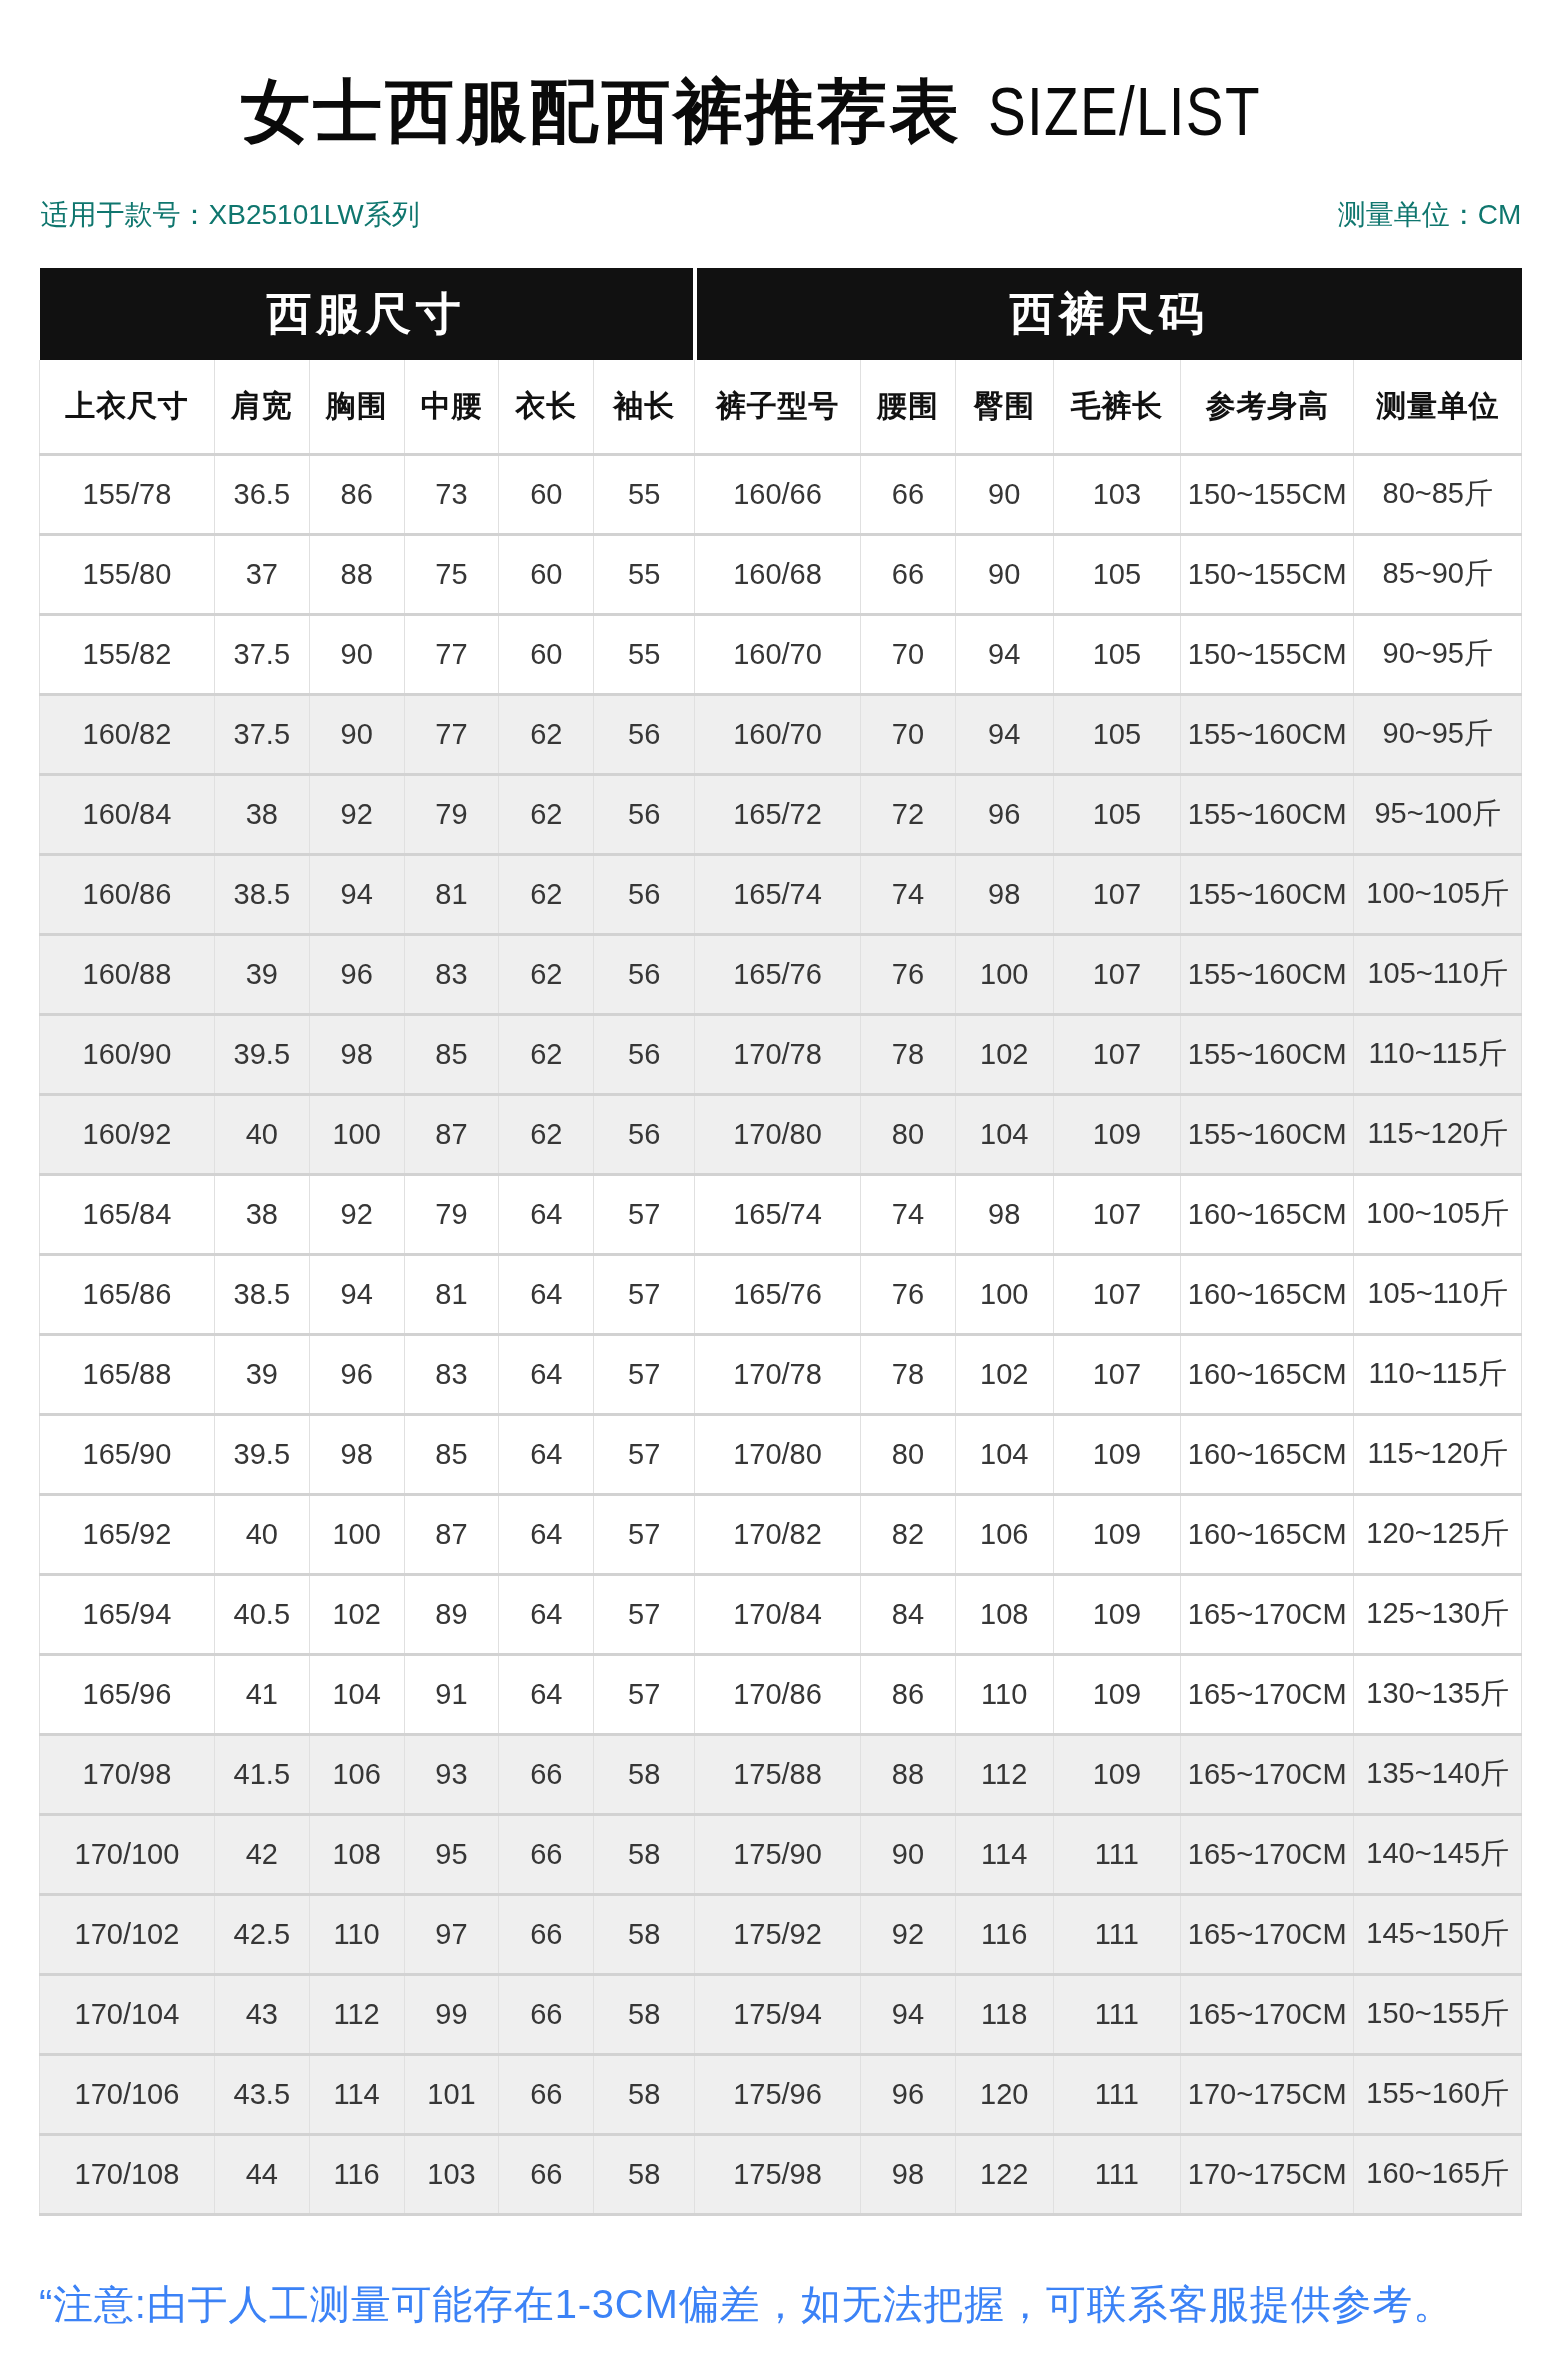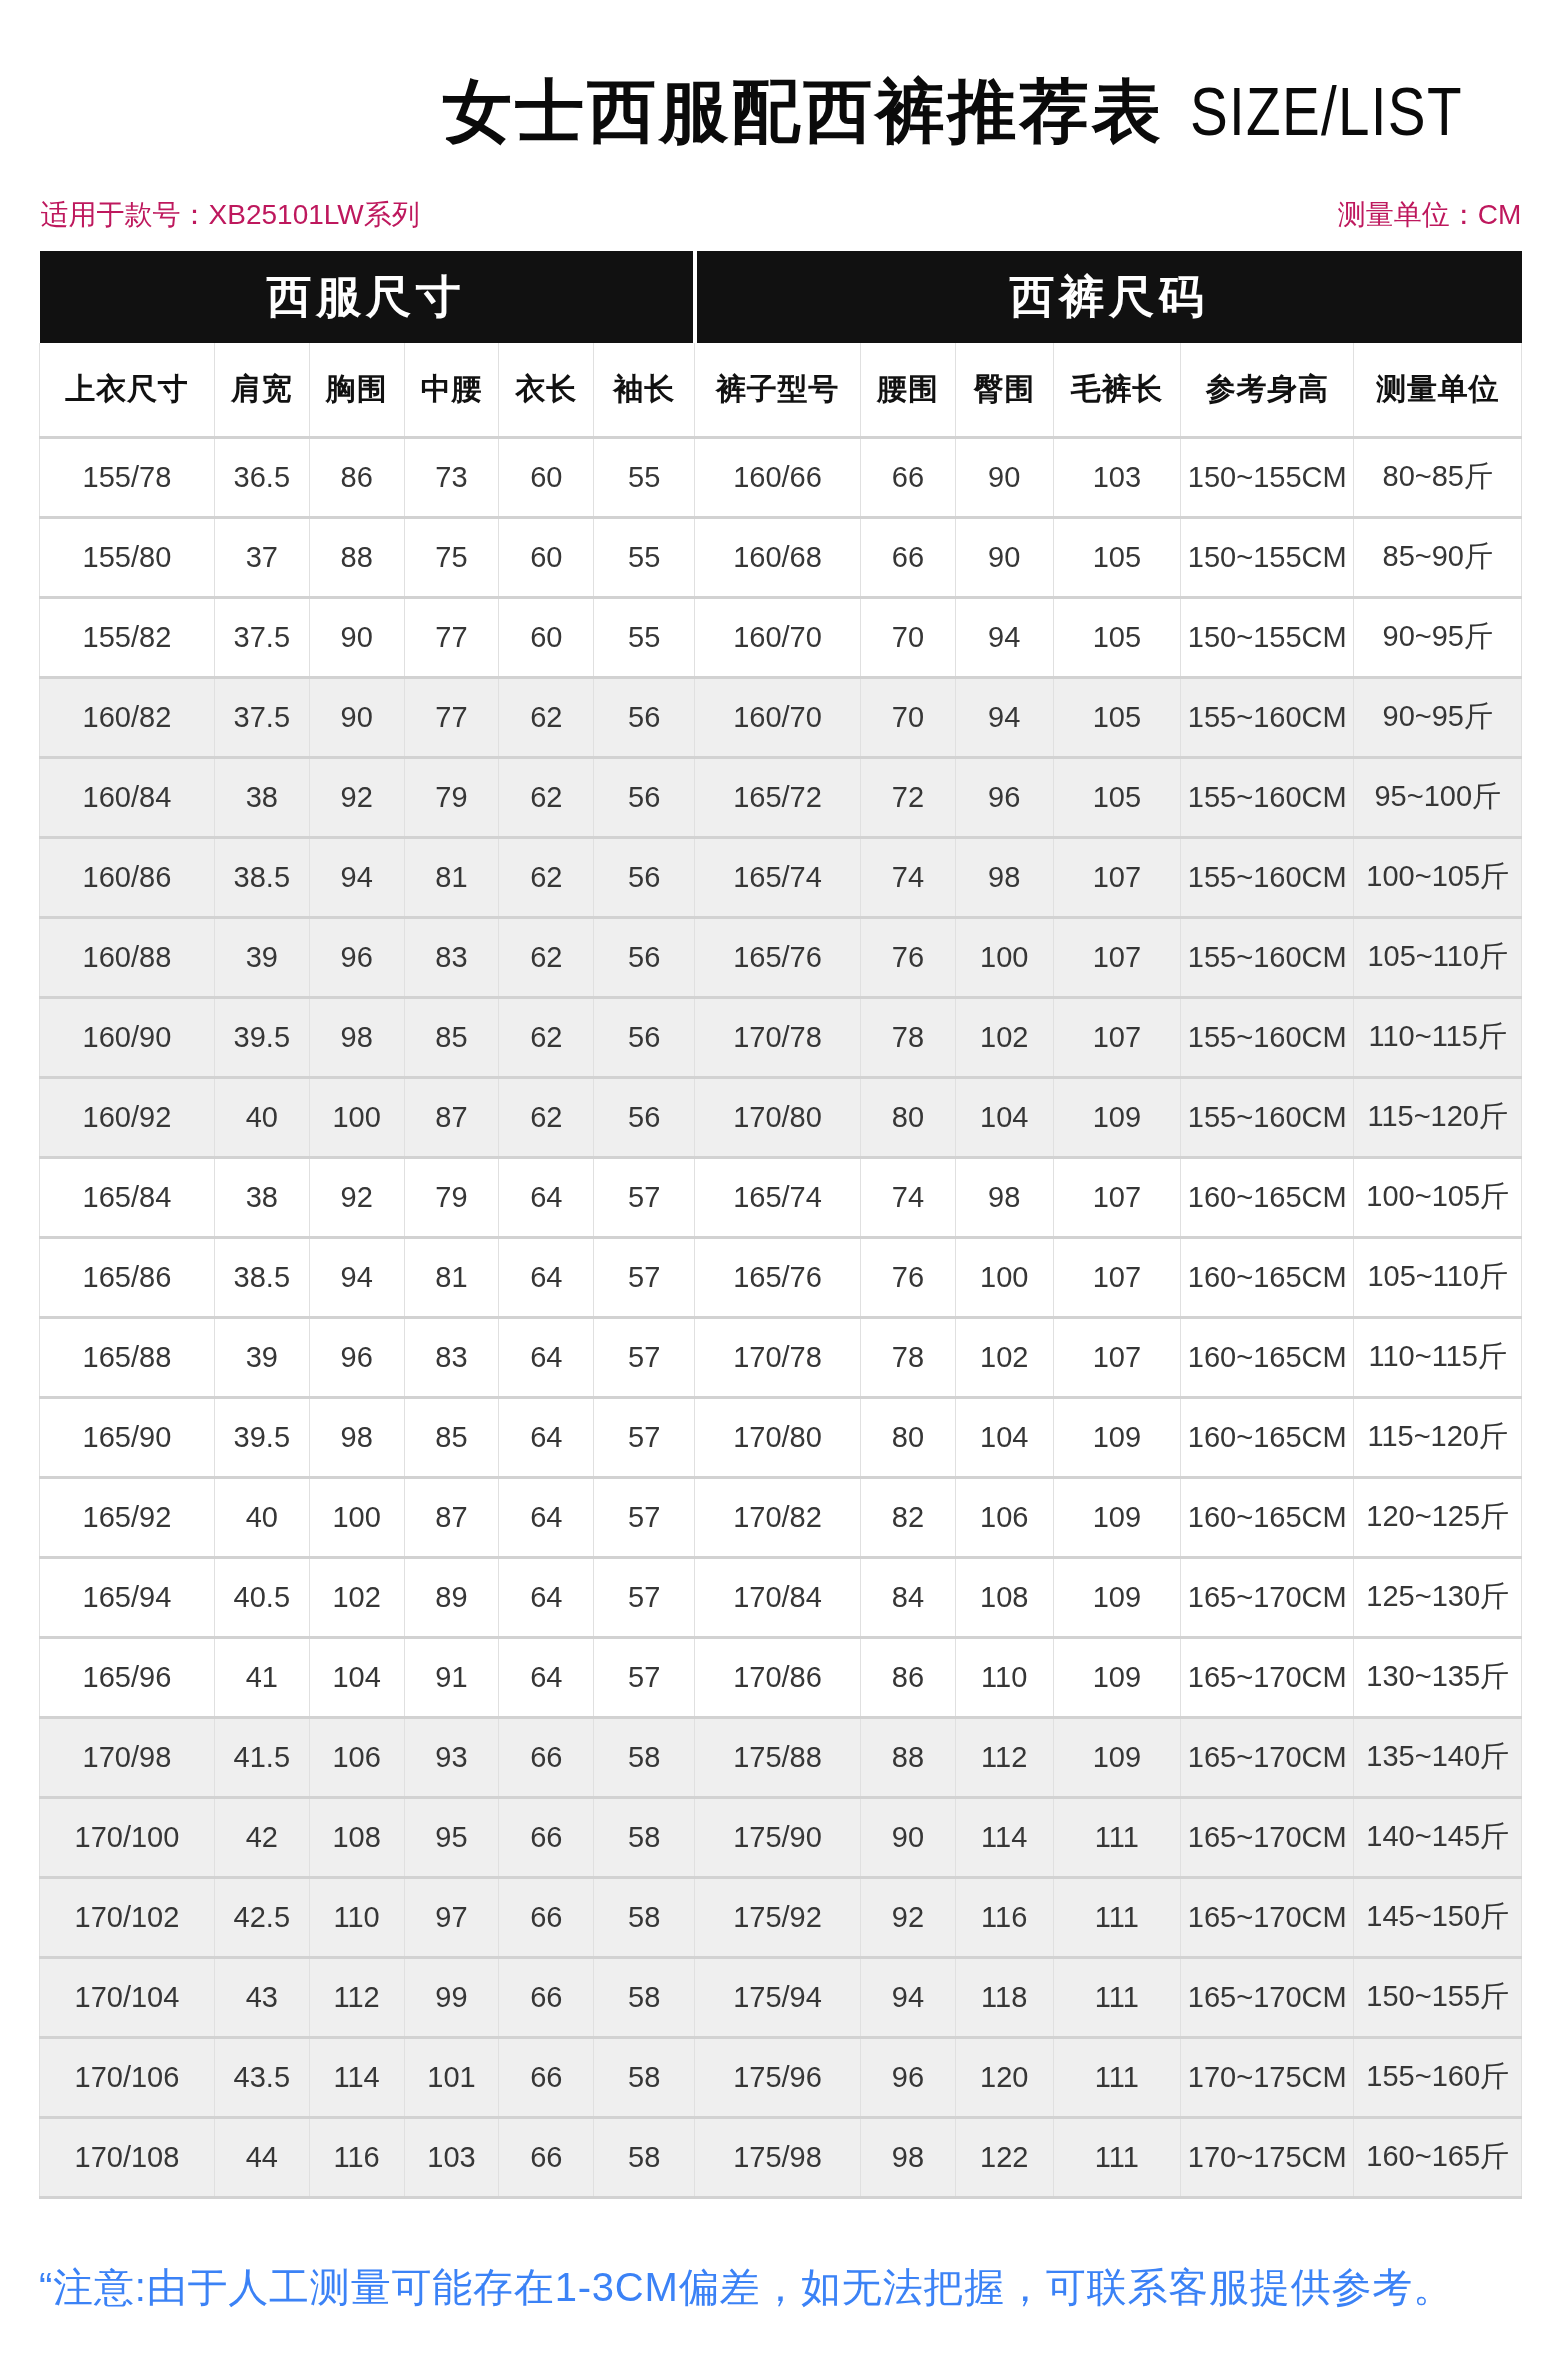--- a/index.html
+++ b/index.html
@@ -16,44 +16,44 @@
     width:1562px;
     min-height:2377px;
     background:#ffffff;
     font-family:"Liberation Sans","DejaVu Sans",sans-serif;
     color:var(--text);
   }
   .page{padding:0 39px;}
   .title{
     margin:0;
     padding-top:72px;
-    text-align:right;
+    text-align:center;
     font-size:69px;
     font-weight:700;
     color:#0a0a0a;
     letter-spacing:3.1px;
     line-height:1.15;
     white-space:nowrap;
   }
   .title-en{
     font-weight:400;
     letter-spacing:1.6px;
     margin-left:26.5px;
     transform:scaleX(.82);
     display:inline-block;
     transform-origin:left center;
   }
   .meta{
     display:flex;
     justify-content:space-between;
     align-items:flex-end;
     font-size:28px;
-    color:#be185d;
+    color:#0f766e;
     margin-top:45px;
-    margin-bottom:17px;
+    margin-bottom:34px;
     padding:0 1.6px;
     gap:37px;
   }
   table.size-table{
     width:1483px;
     border-collapse:collapse;
     table-layout:fixed;
   }
   .section-row th{
     background:var(--header-bg);

